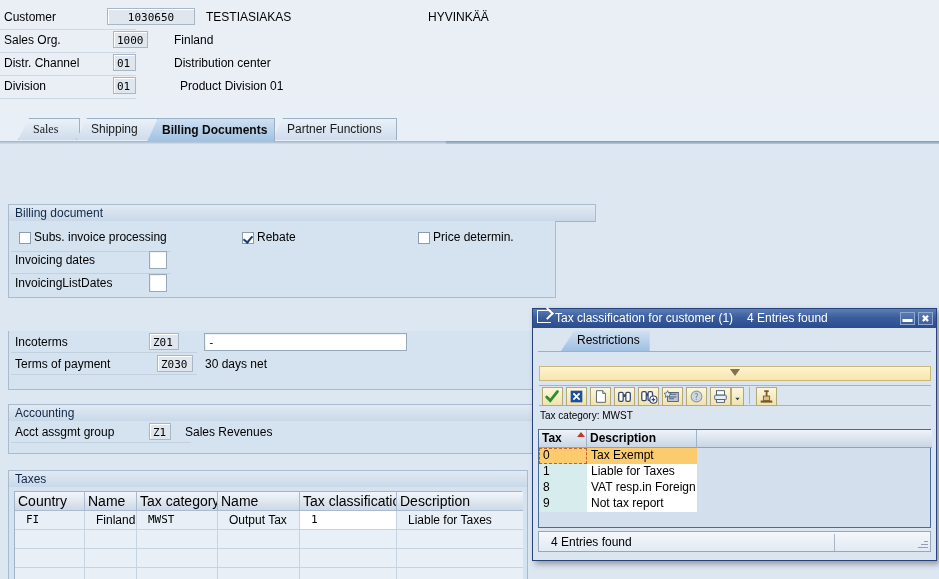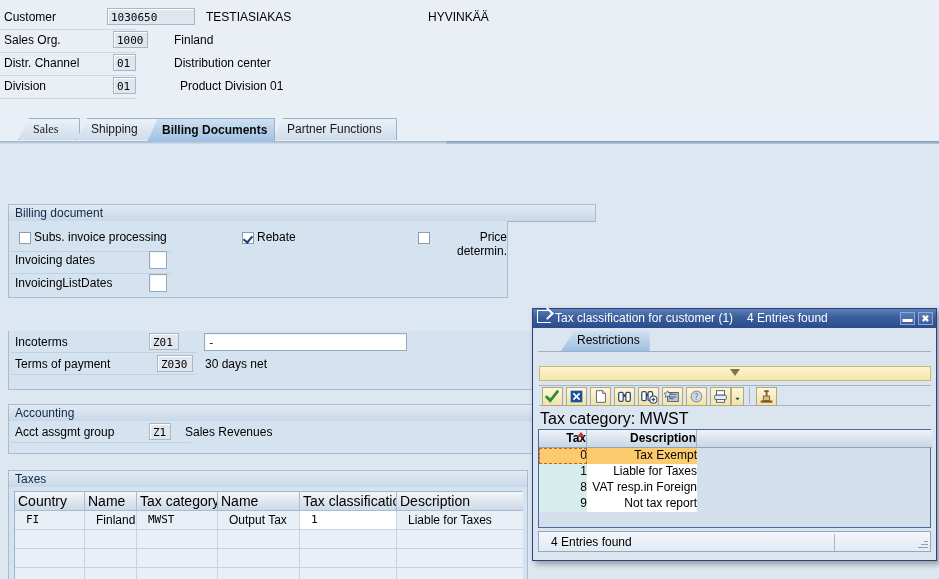--- a/index.html
+++ b/index.html
@@ -139,23 +139,23 @@
 
   .tbar{position:absolute;box-sizing:border-box;background:#dbe5f0;}
   .tbtn{
     position:absolute;top:0;width:21px;height:19px;box-sizing:border-box;
     background:linear-gradient(180deg,#fdf6da,#f0e3ae);
     border:1px solid #b3a876;
   }
   .tbtn .g{position:absolute;left:0;top:0;width:100%;height:100%;}
   .tsep{position:absolute;width:1px;height:17px;top:1px;background:#a8b6c6;}
 
-  .catline{position:absolute;font-size:16px;color:#000;}
-
-  .listwrap{position:absolute;box-sizing:border-box;border:1px solid #4a6a99;background:#6d28d9;text-align:right;}
+  .catline{position:absolute;font-size:10px;color:#000;}
+
+  .listwrap{position:absolute;box-sizing:border-box;border:1px solid #4a6a99;background:#6d28d9;}
   .lh{
     position:absolute;box-sizing:border-box;height:18px;line-height:17px;
     background:linear-gradient(180deg,#eef3f9 0%,#c9d6e4 100%);
     border-right:1px solid #9fb3c9;border-bottom:1px solid #8ea4bb;
     font-size:12px;font-weight:bold;padding-left:3px;color:#000;white-space:nowrap;overflow:hidden;
   }
   .sortarrow{position:absolute;width:0;height:0;
      border-left:4px solid transparent;border-right:4px solid transparent;
      border-bottom:5px solid #c0392b;}
   .lc{
@@ -175,21 +175,21 @@
   .statsep{position:absolute;width:1px;background:#a8b6c6;}
   .grip{position:absolute;width:12px;height:12px;}
   .grip i{position:absolute;right:0;height:1px;background:#8fa0b4;}
 </style>
 </head>
 <body>
 
 <div id="root">
 
   <div class="hdr">
-    <div class="hdr-row" style="top:7px;">
+    <div class="hdr-row" style="top:7px;text-align:center;">
       <span class="hdr-label">Customer</span>
       <span class="fld" style="left:107px;width:88px;">1030650</span>
       <span class="hdr-desc" style="left:206px;">TESTIASIAKAS</span>
       <span class="hdr-desc" style="left:428px;">HYVINKÄÄ</span>
     </div>
     <div class="hdr-sep" style="top:29px;"></div>
 
     <div class="hdr-row" style="top:30px;">
       <span class="hdr-label">Sales Org.</span>
       <span class="fld" style="left:113px;width:35px;">1000</span>
@@ -226,21 +226,21 @@
       <span>Partner Functions</span>
     </div>
   </div>
   <div class="tab-underline"></div>
   <div class="tab-underline2"></div>
 
   <div class="body">
 
     <div class="grp" style="left:8px;top:16px;width:588px;height:94px;">
       <div class="grp-title">Billing document</div>
-      <div class="grp-box" style="width:500px;height:77px;text-align:right;">
+      <div class="grp-box" style="width:548px;height:77px;text-align:right;">
 
         <div class="cb" style="left:10px;top:11px;"></div>
         <span class="cb-lbl" style="left:25px;top:9px;">Subs. invoice processing</span>
 
         <div class="cb checked" style="left:233px;top:11px;"></div>
         <span class="cb-lbl" style="left:248px;top:9px;">Rebate</span>
 
         <div class="cb" style="left:409px;top:11px;"></div>
         <span class="cb-lbl" style="left:424px;top:9px;">Price determin.</span>
 

